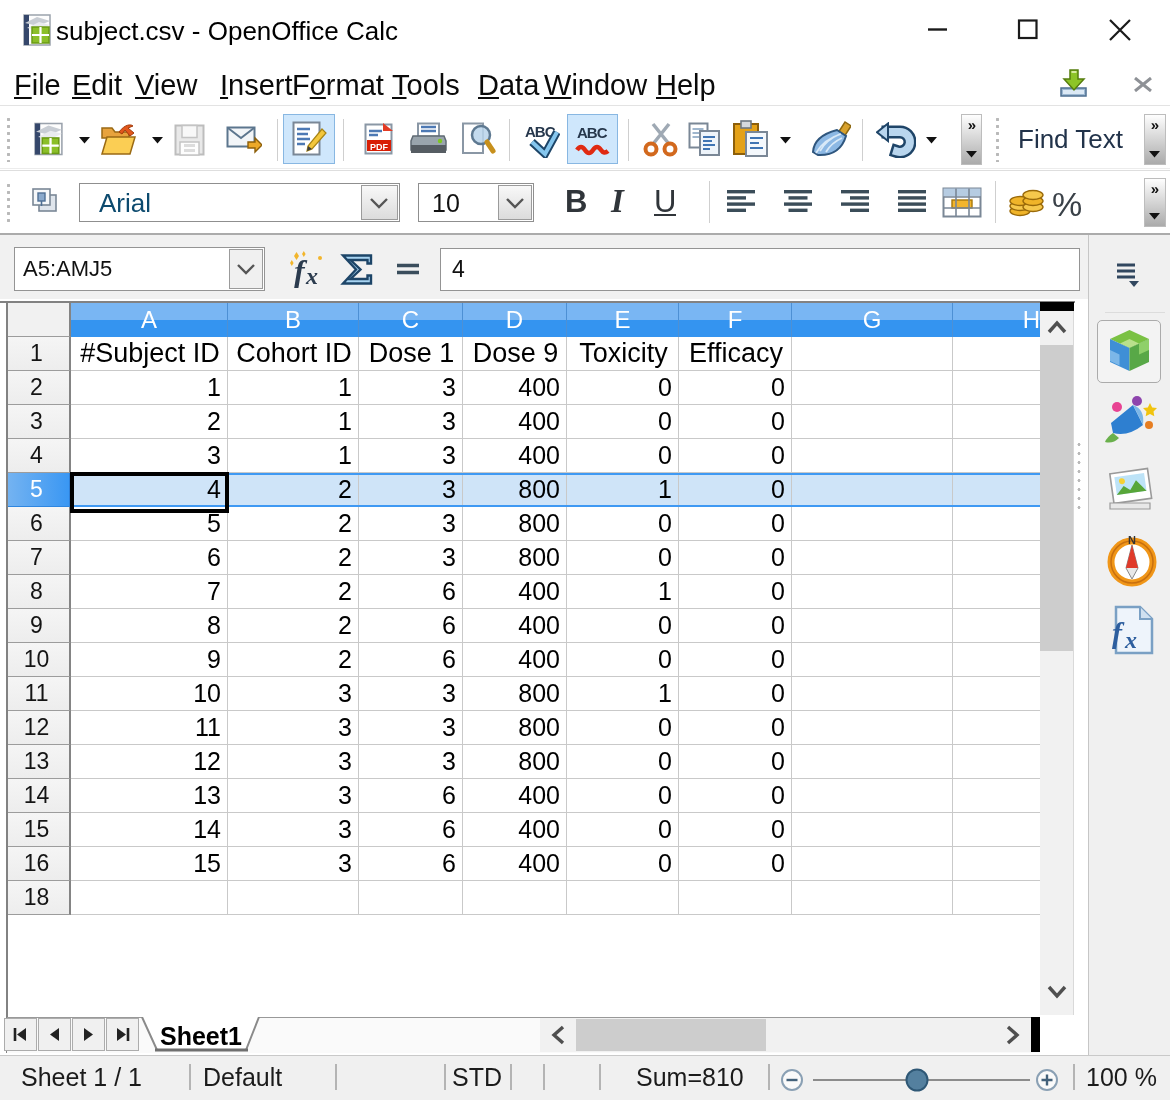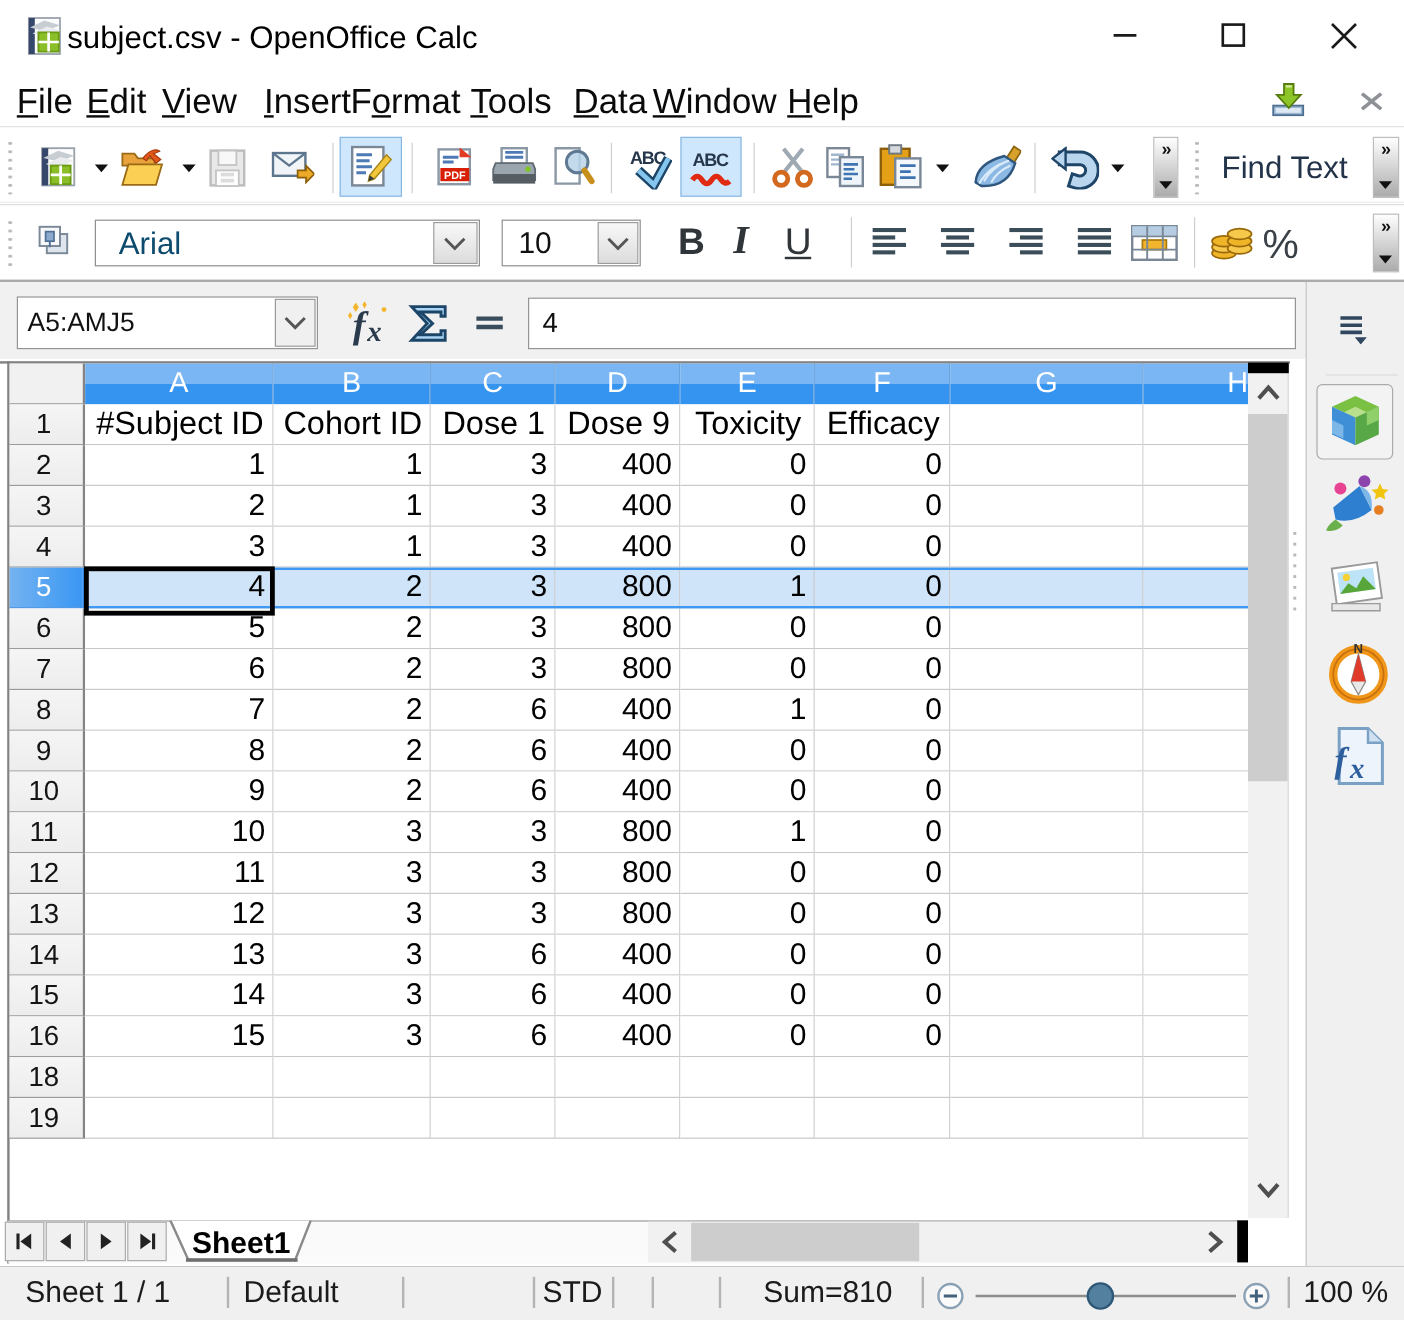--- a/index.html
+++ b/index.html
@@ -506,31 +506,20 @@
         <td class="rh">18</td>
         <td class="c"></td>
         <td class="c"></td>
         <td class="c"></td>
         <td class="c"></td>
         <td class="c"></td>
         <td class="c"></td>
         <td class="c"></td>
         <td class="c"></td>
       </tr>
-<tr style="height:34px">
-        <td class="rh">19</td>
-        <td class="c"></td>
-        <td class="c"></td>
-        <td class="c"></td>
-        <td class="c"></td>
-        <td class="c"></td>
-        <td class="c"></td>
-        <td class="c"></td>
-        <td class="c"></td>
-      </tr>
 </tbody>
   </table>
 <div class="abs" style="left:70px;top:473px;width:970px;height:2px;background:#3f99f3"></div>
 <div class="abs" style="left:70px;top:505px;width:970px;height:2px;background:#3f99f3"></div>
 <div class="abs" style="left:70px;top:472px;width:159px;height:41px;border:4px solid #000;box-sizing:border-box"></div>
 
 <div class="abs" style="left:1040px;top:302px;width:34px;height:713px;background:#f1f1f1;border-right:1px solid #d9d9d9;box-sizing:border-box"></div>
 <div class="abs" style="left:1040px;top:302px;width:34px;height:9px;background:#000"></div>
 <svg class="abs" style="left:1047px;top:320px" width="20" height="14" viewBox="0 0 20 14">
     <path d="M2 12 L10 3 L18 12" fill="none" stroke="#4f4f4f" stroke-width="3.4"></path>

